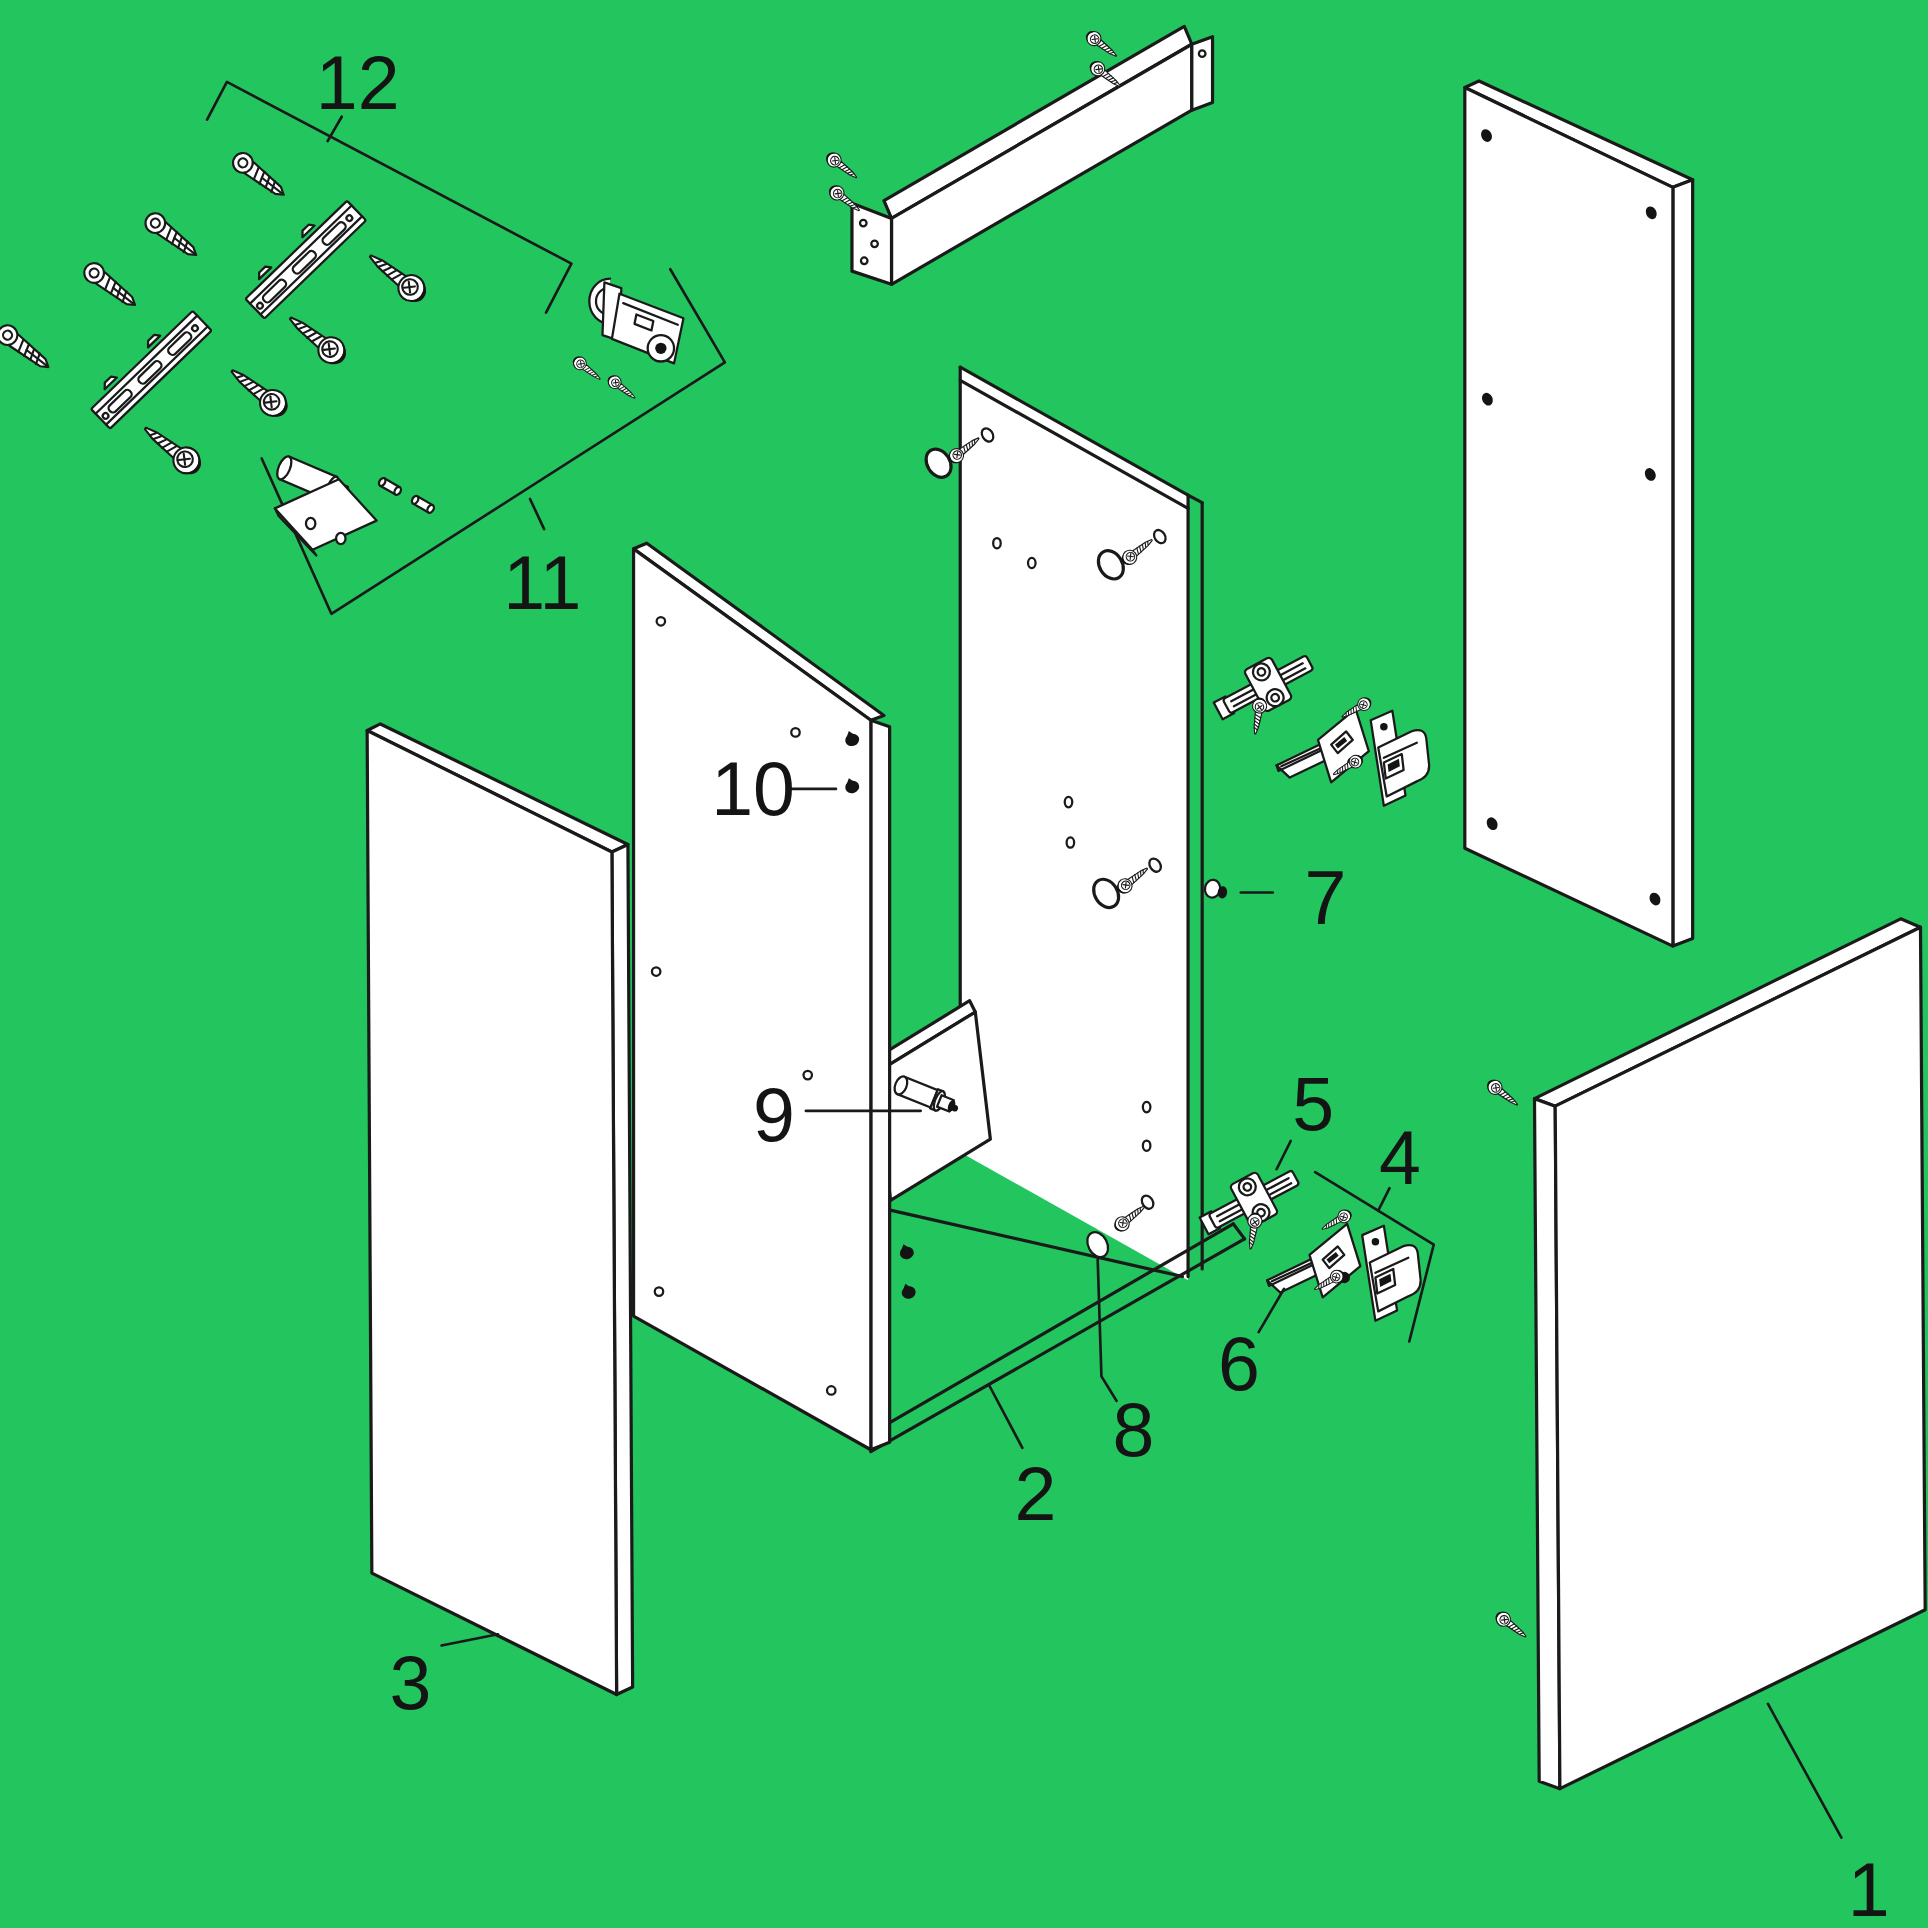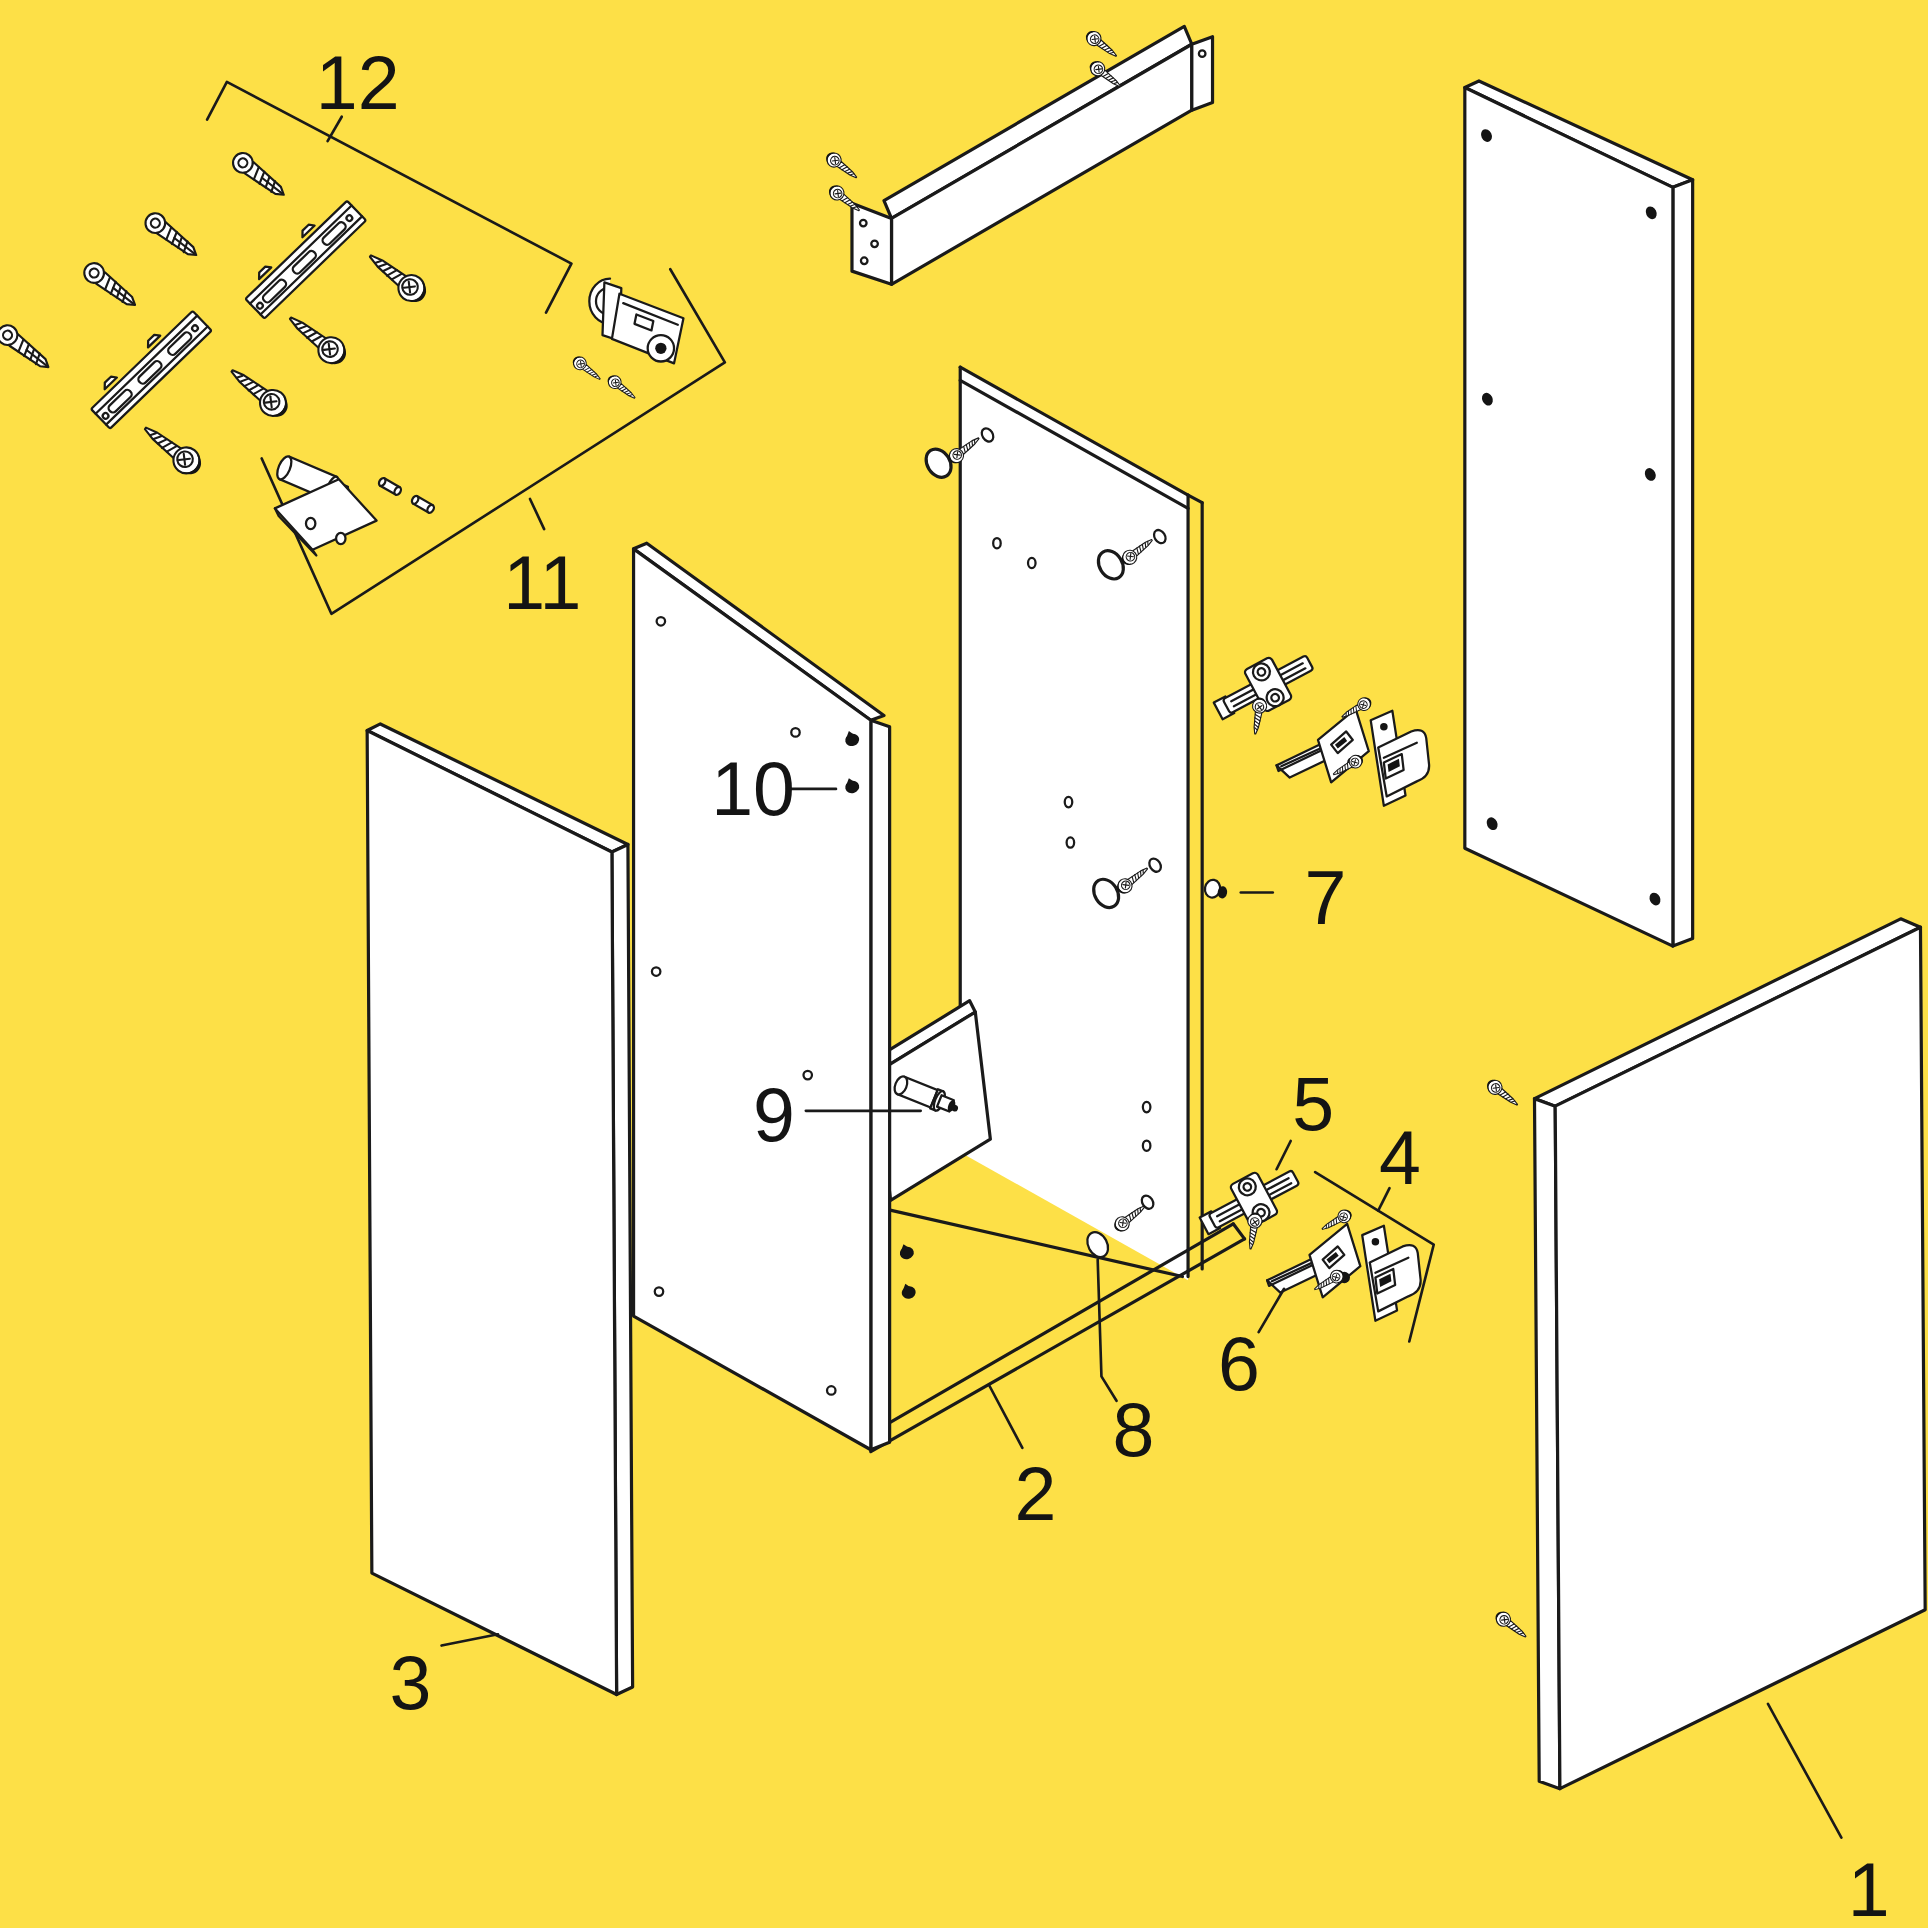--- a/index.html
+++ b/index.html
@@ -1,16 +1,16 @@
 <!DOCTYPE html>
 <html style="font-size:15px"><head>
 <meta charset="utf-8">
 <style>
   html,body{margin:0;padding:0;background:#ffffff;}
-  .stage{position:relative;width:1928px;height:1928px;background:#fde047;overflow:hidden;}
+  .stage{position:relative;width:1928px;height:1928px;background:#22c55e;overflow:hidden;}
   svg{position:absolute;left:0;top:0;}
   svg *{stroke-linecap:round;stroke-linejoin:round;}
   .ln {fill:none;stroke:#1a1a1a;stroke-width:3.4;}
   .ln2{fill:none;stroke:#1a1a1a;stroke-width:2.4;}
   .fw {fill:#ffffff;stroke:#1a1a1a;stroke-width:3.4;}
   .fw2{fill:#ffffff;stroke:#1a1a1a;stroke-width:2.4;}
   .blk{fill:#141414;stroke:none;}
   .ldr{fill:none;stroke:#1a1a1a;stroke-width:2.8;}
   text.part{font-family:"Liberation Sans","DejaVu Sans",sans-serif;font-size:80px;fill:#141414;text-anchor:middle;}
 </style>

